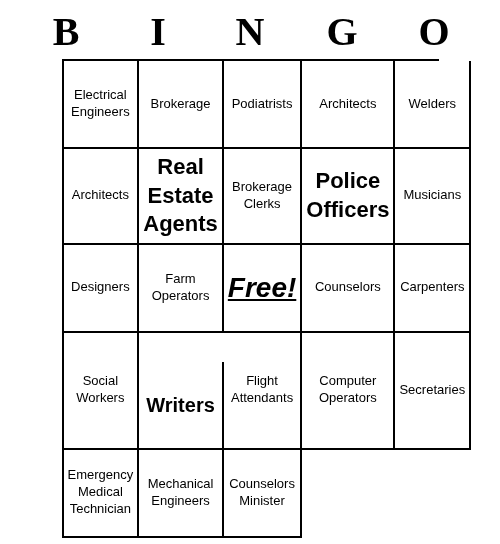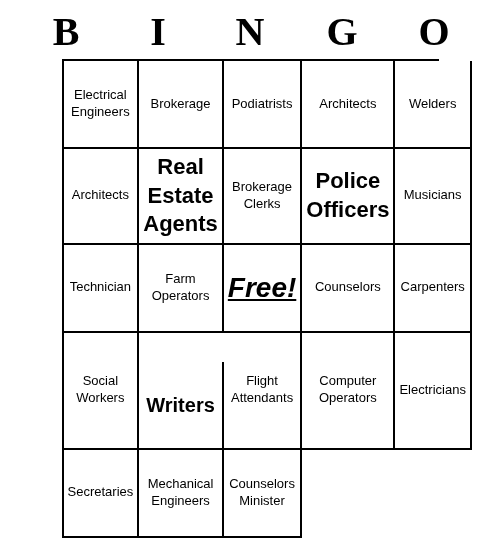--- a/index.html
+++ b/index.html
@@ -91,26 +91,26 @@
 <div class="bingo-cell">Electrical Engineers</div>
     <div class="bingo-cell">Brokerage</div>
     <div class="bingo-cell">Podiatrists</div>
     <div class="bingo-cell">Architects</div>
     <div class="bingo-cell">Welders</div>
     <div class="bingo-cell">Architects</div>
     <div class="bingo-cell large-text">Real Estate Agents</div>
     <div class="bingo-cell">Brokerage Clerks</div>
     <div class="bingo-cell large-text">Police Officers</div>
     <div class="bingo-cell">Musicians</div>
-    <div class="bingo-cell">Technician</div>
+    <div class="bingo-cell">Designers</div>
     <div class="bingo-cell">Farm Operators</div>
     <div class="bingo-cell free">Free!</div>
     <div class="bingo-cell">Counselors</div>
     <div class="bingo-cell">Carpenters</div>
     <div class="bingo-cell">Social Workers</div>
     <div class="bingo-cell medium-large">Writers</div>
     <div class="bingo-cell">Flight Attendants</div>
     <div class="bingo-cell">Computer Operators</div>
-    <div class="bingo-cell">Electricians</div>
     <div class="bingo-cell">Secretaries</div>
+    <div class="bingo-cell">Emergency Medical Technician</div>
     <div class="bingo-cell">Mechanical Engineers</div>
     <div class="bingo-cell">Counselors Minister</div>
   </div>
 
 </body></html>

